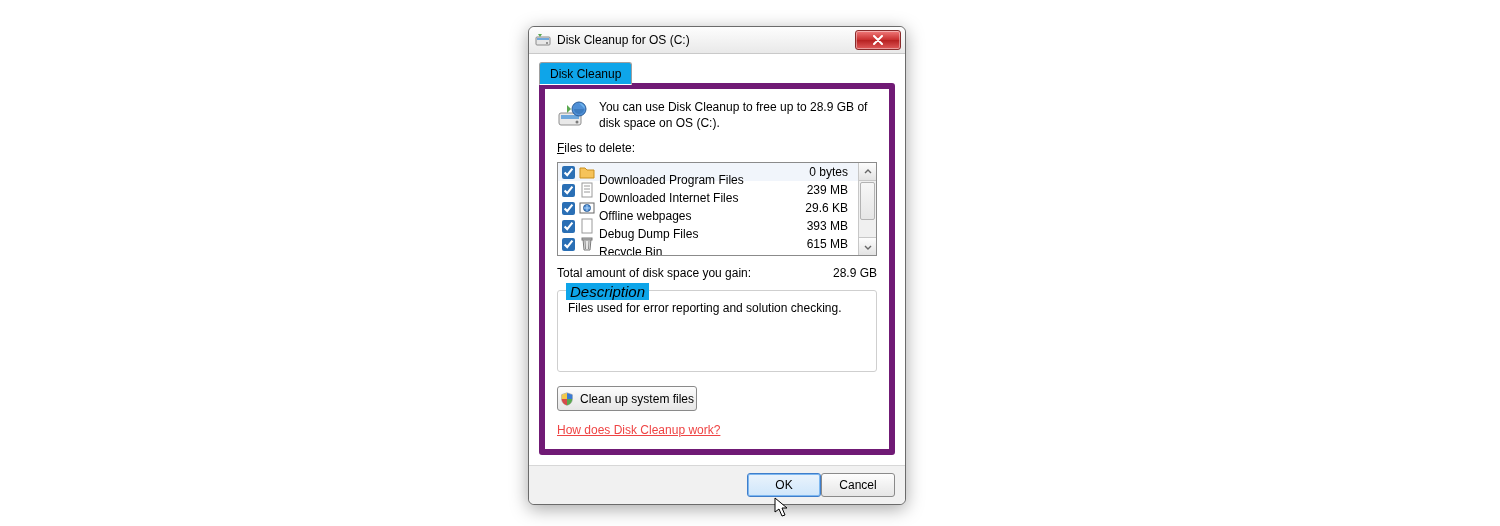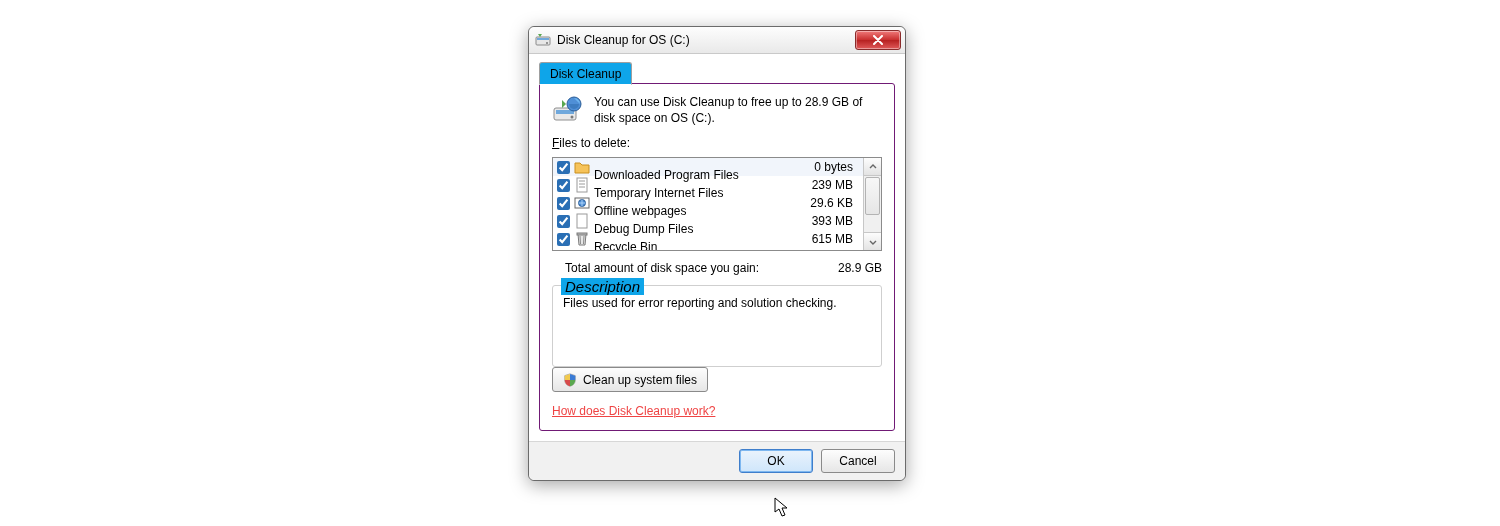--- a/index.html
+++ b/index.html
@@ -5,48 +5,48 @@
   html,body{margin:0;padding:0;width:1500px;height:526px;background:#fff;font-family:"Segoe UI",Tahoma,sans-serif;font-size:12px;color:#000;}
   .dialog{position:absolute;left:528px;top:26px;width:376px;border:1px solid #6b6b6b;border-radius:6px;background:#fff;box-shadow:0 4px 18px rgba(0,0,0,.35);}
   .titlebar{height:26px;border-bottom:1px solid #c9c9c9;background:linear-gradient(#fdfdfd,#e9e9e9);border-radius:6px 6px 0 0;display:flex;align-items:center;padding:0 4px 0 6px;}
   .titlebar .ticon{width:16px;height:16px;margin-right:6px;}
   .titlebar .ttext{flex:1;font-size:12px;color:#000;}
   .closebtn{width:44px;height:18px;border:1px solid #8a2b2b;border-radius:3px;background:linear-gradient(#f07a7a,#c92f2f 49%,#b51f1f 50%,#e05a5a);display:flex;align-items:center;justify-content:center;box-shadow:inset 0 0 0 1px rgba(255,255,255,.4);}
   .closebtn svg{width:10px;height:10px;}
   .body{padding:8px 10px 10px 10px;}
   .tabstrip{height:22px;position:relative;}
   .tab{position:absolute;top:0;left:0;height:21px;padding:0 10px;border:1px solid #9f9f9f;border-bottom:1px solid #fff;border-radius:3px 3px 0 0;background:#0ea5e9;display:flex;align-items:center;font-size:12px;}
-  .tabpanel{border:1px solid #701a75;border-radius:0 3px 3px 3px;margin-top:-1px;padding:10px 12px 12px 12px;background:#fff;}
+  .tabpanel{border:6px solid #701a75;border-radius:0 3px 3px 3px;margin-top:-1px;padding:10px 12px 12px 12px;background:#fff;}
   .inforow{display:flex;gap:10px;margin-bottom:10px;}
   .bigicon{width:32px;height:32px;flex:0 0 32px;}
   .infotext{font-size:12px;line-height:1.35;}
   .lbl{font-size:12px;margin-bottom:7px;}
   .lbl .ul{text-decoration:underline;}
   .listbox{border:1px solid #8b8b8b;height:92px;display:flex;background:#fff;}
   .listinner{flex:1;overflow:hidden;}
   .row{display:flex;align-items:center;height:18px;padding:0 4px;font-size:12px;}
   .row.sel{background:#f1f5fb;}
   .row input[type=checkbox]{width:13px;height:13px;margin:0 4px 0 0;accent-color:#2a6fb5;}
   .rico{width:16px;height:16px;margin-right:4px;flex:0 0 16px;}
   .rname{flex:1;white-space:nowrap;overflow:hidden;margin-top:16px;}
   .rsize{width:64px;text-align:right;padding-right:6px;}
   .vscroll{width:17px;border-left:1px solid #c7c7c7;background:#f0f0f0;display:flex;flex-direction:column;}
   .sbbtn{height:17px;background:linear-gradient(#fdfdfd,#e3e3e3);border-bottom:1px solid #c7c7c7;display:flex;align-items:center;justify-content:center;}
   .sbbtn.last{border-bottom:none;border-top:1px solid #c7c7c7;}
   .sbthumb{flex:0 0 36px;margin:1px;border:1px solid #b3b3b3;border-radius:2px;background:linear-gradient(#f7f7f7,#e6e6e6);}
   .sbtrack{flex:1;}
   .totalrow{display:flex;margin-top:10px;font-size:12px;}
-  .totalrow .t1{flex:1;margin-left:13px;}
+  .totalrow .t1{flex:1;}
   .groupbox{border:1px solid #cfcfcf;border-radius:3px;margin-top:10px;padding:10px 10px 56px 10px;position:relative;}
   .groupbox .glabel{position:absolute;top:-8px;left:8px;background:#0ea5e9;padding:0 4px;font-size:15px;font-style:italic;}
   .groupbox .gtext{font-size:12px;}
-  .sysbtn{height:23px;border:1px solid #8a8a8a;border-radius:3px;background:linear-gradient(#fdfdfd,#e6e6e6);display:inline-flex;align-items:center;padding:0 10px;gap:6px;font-size:12px;}
+  .sysbtn{margin-top:14px;height:23px;border:1px solid #8a8a8a;border-radius:3px;background:linear-gradient(#fdfdfd,#e6e6e6);display:inline-flex;align-items:center;padding:0 2px;gap:6px;font-size:12px;}
   .shield{width:14px;height:14px;}
   .helplink{display:inline-block;margin-top:12px;color:#ef4444;text-decoration:underline;font-size:12px;}
-  .footer{height:38px;border-top:1px solid #d7d7d7;background:#f1f1f1;border-radius:0 0 6px 6px;display:flex;align-items:center;justify-content:flex-end;gap:8px;padding:0 10px;}
+  .footer{height:38px;border-top:1px solid #d7d7d7;background:#f1f1f1;border-radius:0 0 6px 6px;display:flex;align-items:center;justify-content:flex-end;padding:0 10px;}
   .btn{min-width:72px;height:22px;border:1px solid #8a8a8a;border-radius:3px;background:linear-gradient(#fdfdfd,#e6e6e6);font-size:12px;display:flex;align-items:center;justify-content:center;}
   .btn.primary{border:1px solid #3f7ecb;box-shadow:0 0 0 1px #7db7f0 inset;background:linear-gradient(#eaf3fc,#cfe6fb);}
   .cursor{position:absolute;left:773px;top:497px;width:18px;height:22px;}
 </style>
 </head>
 <body>
 
 <div class="dialog">
   <div class="titlebar">
     <svg class="ticon" viewBox="0 0 16 16">
@@ -95,21 +95,21 @@
             <div class="rsize">0 bytes</div>
           </div>
           <div class="row">
             <input type="checkbox" checked="" style="">
             <svg class="rico" viewBox="0 0 16 16">
                 <rect x="3" y="1" width="10" height="14" fill="#fff" stroke="#9a9a9a"></rect>
                 <line x1="5" y1="4" x2="11" y2="4" stroke="#9a9a9a"></line>
                 <line x1="5" y1="7" x2="11" y2="7" stroke="#9a9a9a"></line>
                 <line x1="5" y1="10" x2="11" y2="10" stroke="#9a9a9a"></line>
               </svg>
-            <div class="rname">Temporary Internet Files</div>
+            <div class="rname">Downloaded Internet Files</div>
             <div class="rsize">239 MB</div>
           </div>
           <div class="row">
             <input type="checkbox" checked="" style="">
             <svg class="rico" viewBox="0 0 16 16">
                 <rect x="1" y="3" width="14" height="10" fill="#fff" stroke="#666"></rect>
                 <circle cx="8" cy="8" r="3.5" fill="#4f8fd6" stroke="#2c5e98"></circle>
                 <path d="M4.5 8 h7 M8 4.5 v7" stroke="#bfe0ff" stroke-width="0.8"></path>
               </svg>
             <div class="rname">Offline webpages</div>

